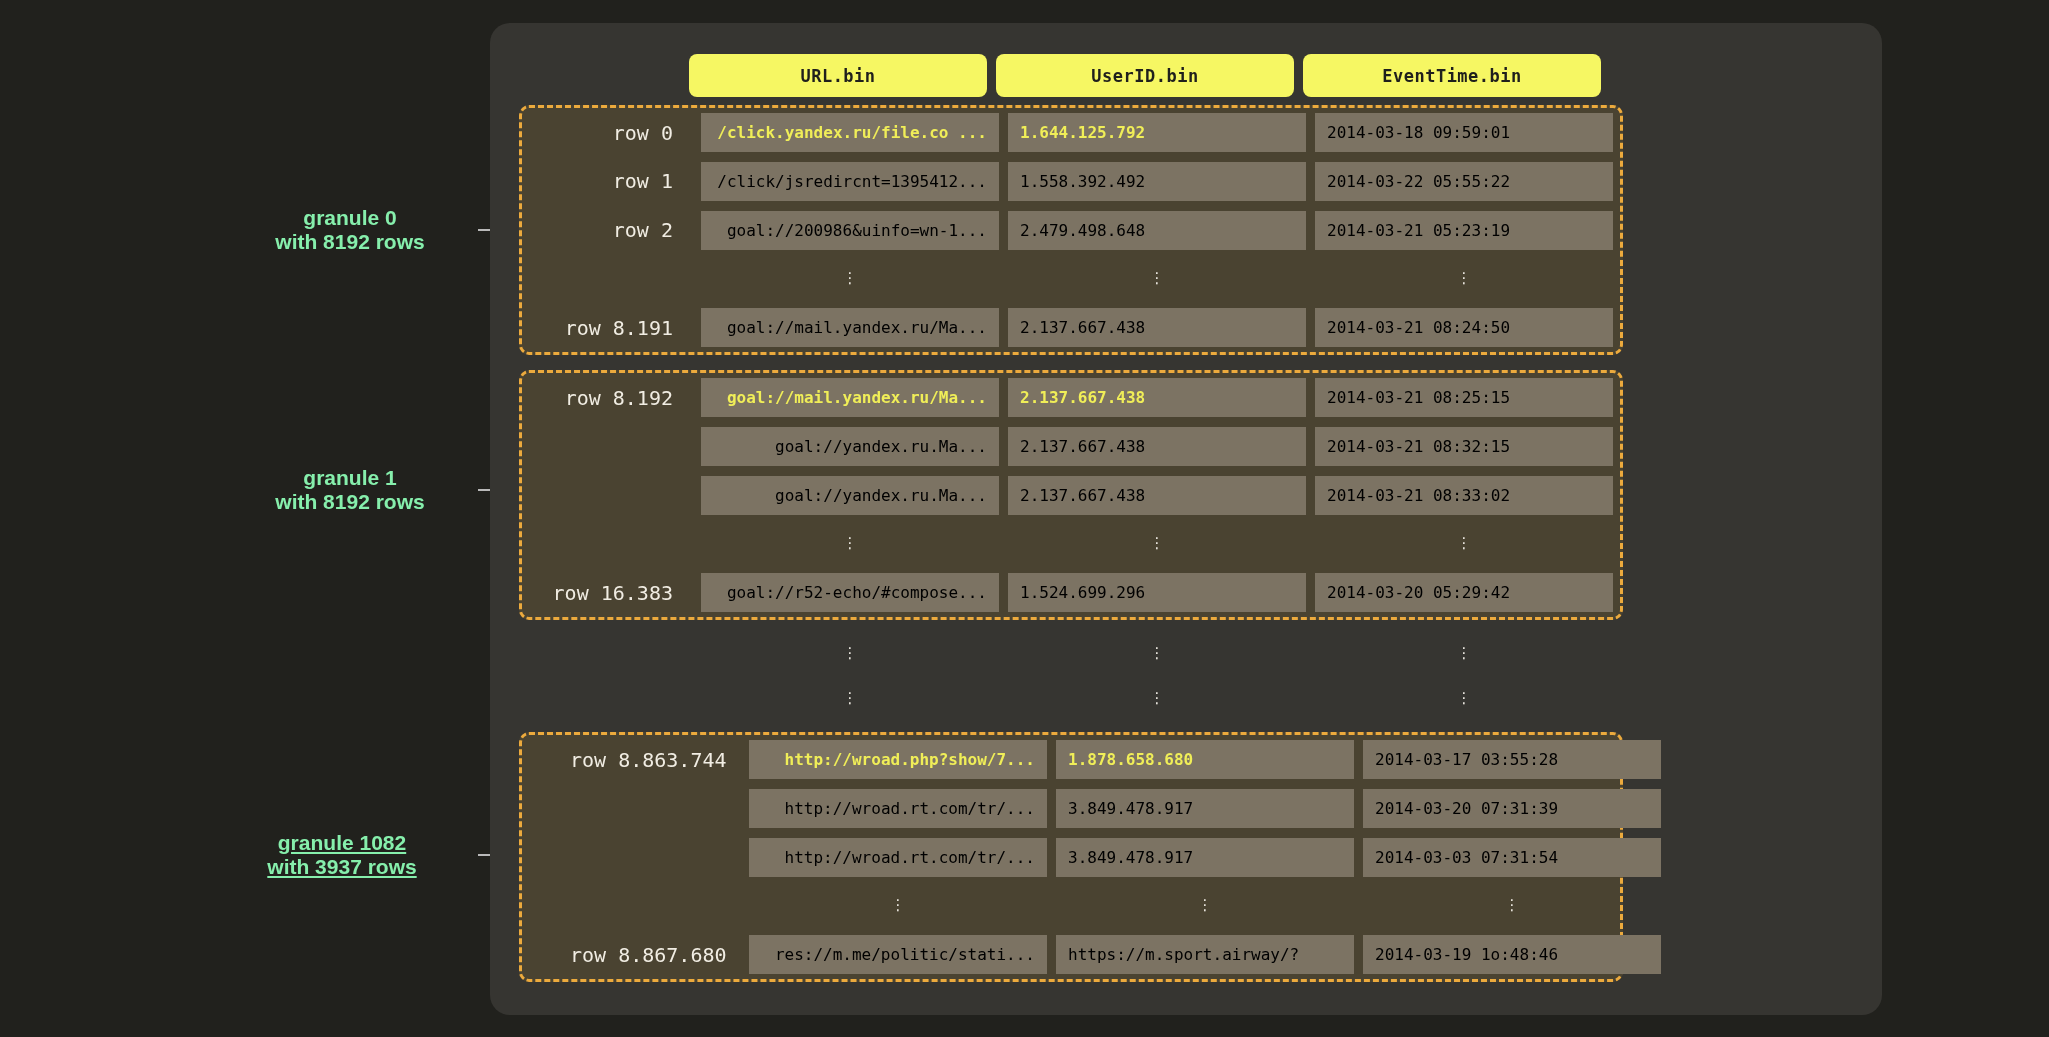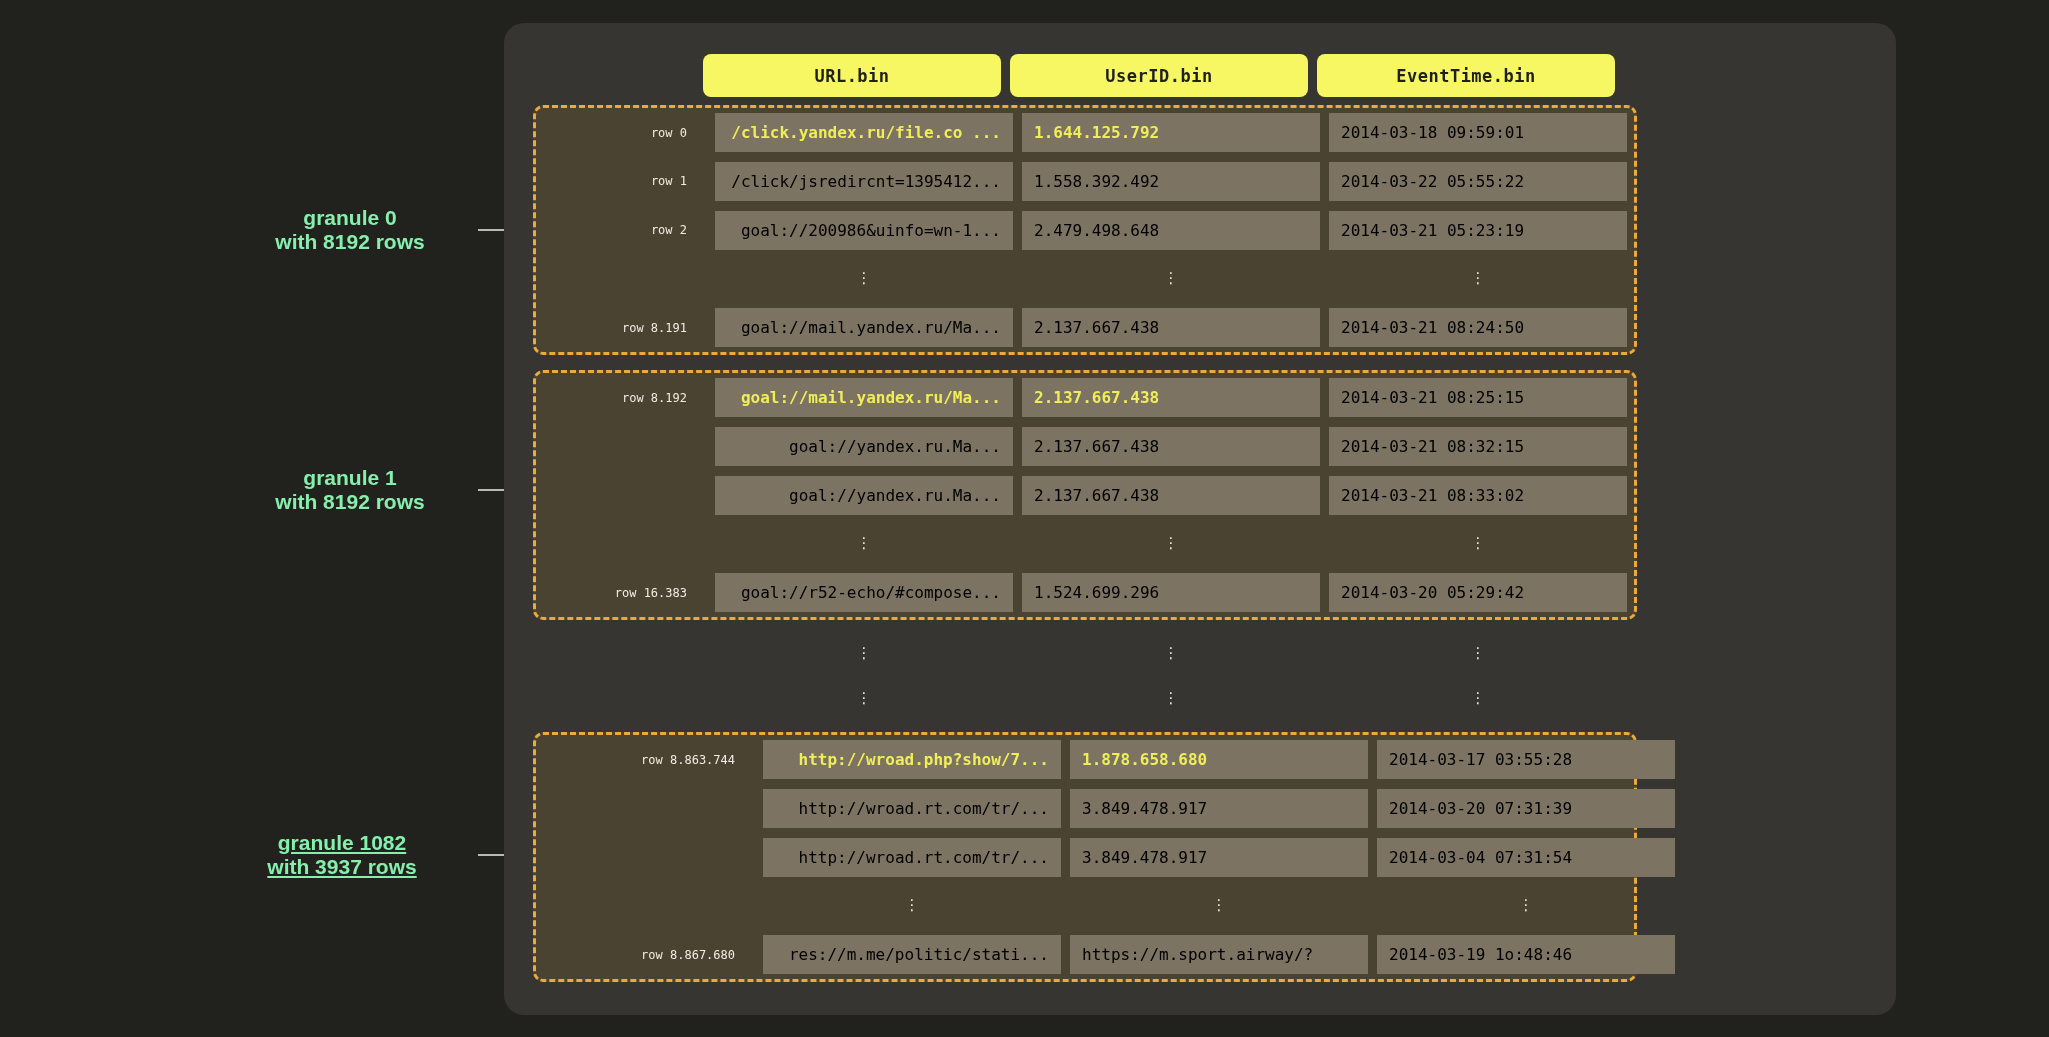--- a/index.html
+++ b/index.html
@@ -8,21 +8,21 @@
     background:#21211d;
     position:relative;
     overflow:hidden;
     font-family:"DejaVu Sans Mono", monospace;
   }
   .stage{position:absolute;inset:0;}
 
   
   .panel{
     position:absolute;left:490px;top:23px;width:1392px;height:992px;
-    background:#363531;border-radius:20px;margin-left:14px;
+    background:#363531;border-radius:20px;
   }
 
   
   .chips{
     position:absolute;left:199px;top:31px;display:flex;gap:9px;
   }
   .chip{
     width:298px;height:43px;border-radius:8px;
     background:#f6f763;color:#1f1f1c;
     display:flex;align-items:center;justify-content:center;
@@ -41,21 +41,21 @@
   .g0{top:82px;} .g1{top:347px;} .g2{top:709px;padding-left:48px;}
 
   .grow{
     display:grid;
     grid-template-columns:170px 298px 298px 298px;
     column-gap:9px;
     align-items:center;
     height:39px;
   }
   .rlabel{
-    color:#f1ede3;font-size:12px;text-align:right;
+    color:#f1ede3;font-size:20px;text-align:right;
     padding-right:19px;white-space:nowrap;
   }
   .cell{
     background:#7c7363;height:39px;box-sizing:border-box;
     display:flex;align-items:center;
     padding:0 12px;
     color:#000000;font-size:16px;white-space:nowrap;overflow:hidden;
   }
   .cell.url{justify-content:flex-end;}
   .cell.hl{color:#f0ee58;font-weight:700;}
@@ -218,21 +218,21 @@
       <div class="grow">
         <div class="rlabel"></div>
         <div class="cell url">http://wroad.rt.com/tr/...</div>
         <div class="cell uid">3.849.478.917</div>
         <div class="cell et">2014-03-20 07:31:39</div>
       </div>
       <div class="grow">
         <div class="rlabel"></div>
         <div class="cell url">http://wroad.rt.com/tr/...</div>
         <div class="cell uid">3.849.478.917</div>
-        <div class="cell et">2014-03-04 07:31:54</div>
+        <div class="cell et">2014-03-03 07:31:54</div>
       </div>
       <div class="grow">
         <div class="rlabel"></div>
         <div class="ecell">⋮</div>
         <div class="ecell">⋮</div>
         <div class="ecell">⋮</div>
       </div>
       <div class="grow">
         <div class="rlabel">row 8.867.680</div>
         <div class="cell url">res://m.me/politic/stati...</div>

